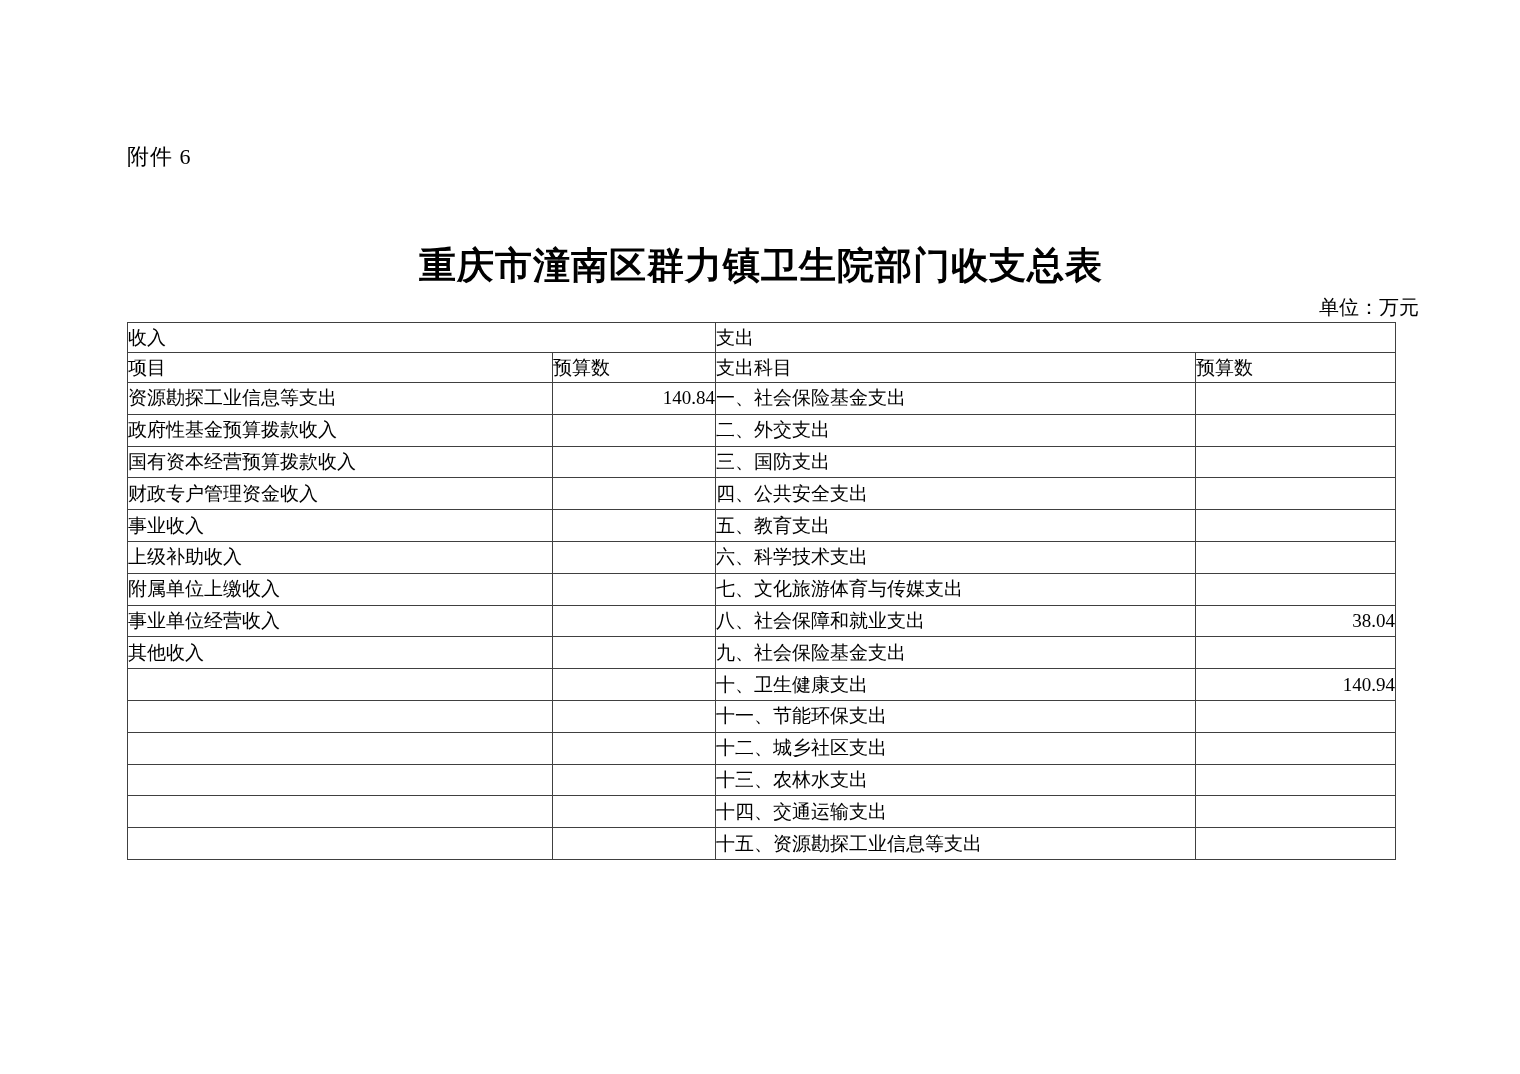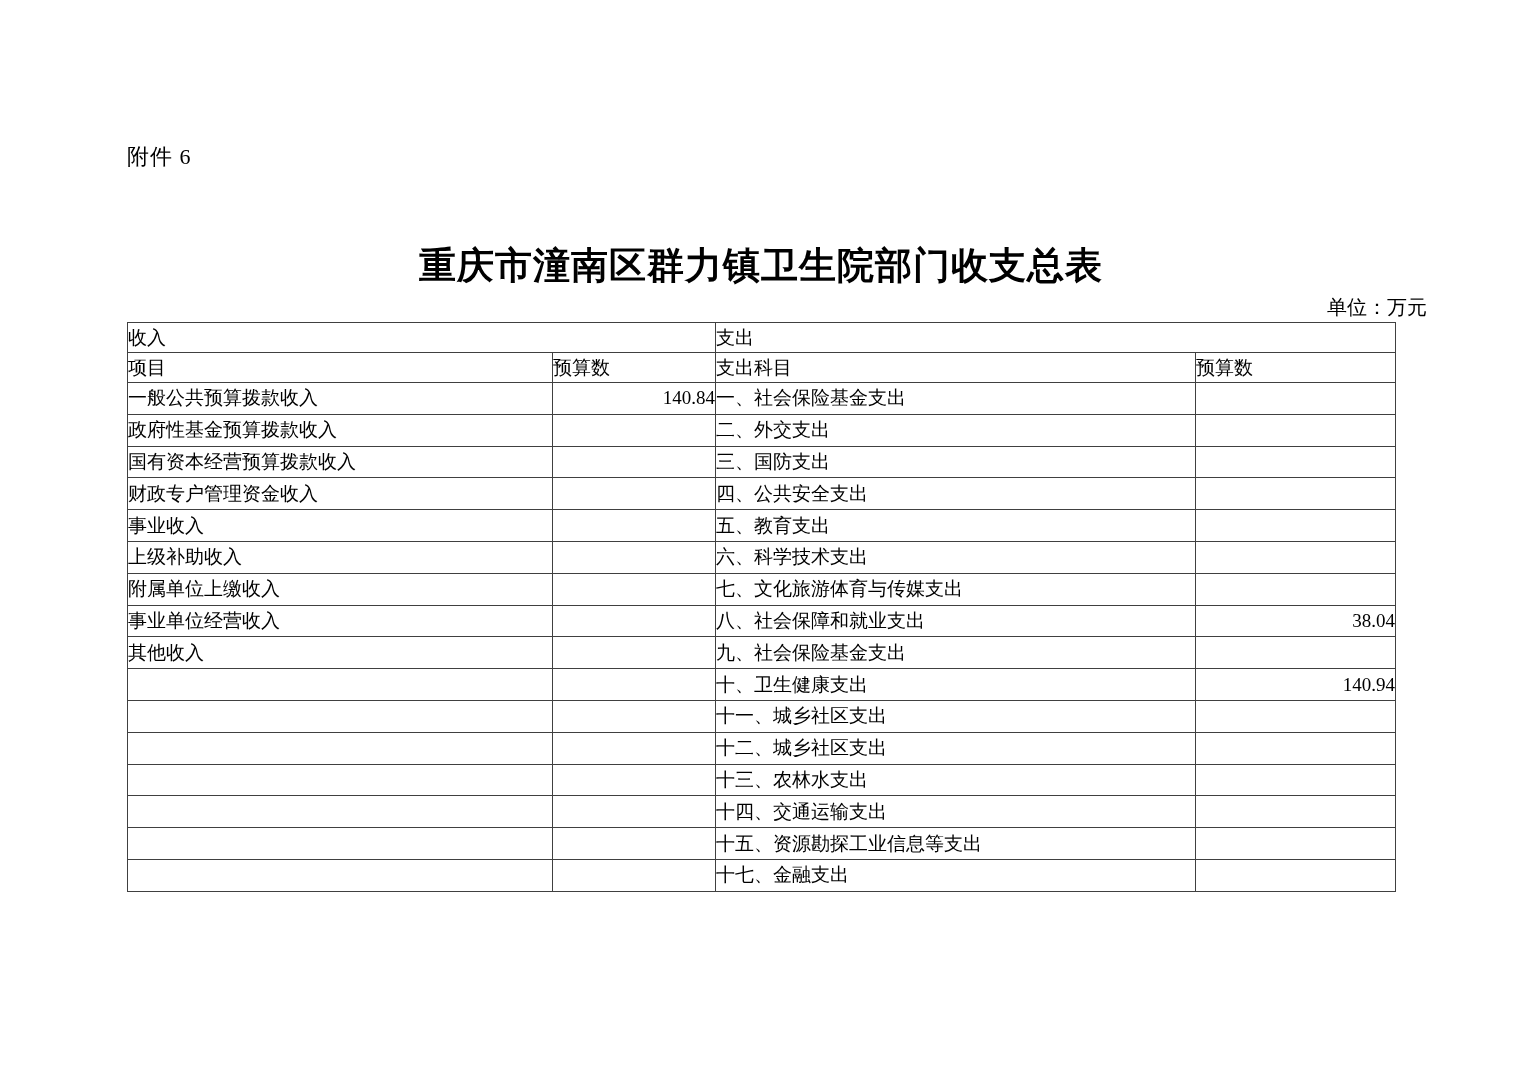--- a/index.html
+++ b/index.html
@@ -29,21 +29,21 @@
     width: 1268px;
     text-align: center;
     font-size: 37px;
     font-weight: bold;
     font-family: "Liberation Sans", sans-serif;
     letter-spacing: 1px;
     white-space: nowrap;
   }
   .unit-note {
     position: absolute;
-    left: 142px;
+    left: 134px;
     top: 294px;
     width: 1285px;
     text-align: right;
     font-size: 20px;
   }
   table.budget-table {
     position: absolute;
     left: 127px;
     top: 322px;
     width: 1268px;
@@ -97,21 +97,21 @@
     </tr>
     <tr class="column-header-row">
       <td>项目</td>
       <td>预算数</td>
       <td>支出科目</td>
       <td>预算数</td>
     </tr>
   </thead>
   <tbody class="data-rows" id="table-body">
       <tr>
-        <td class="label-cell">一般公共预算拨款收入</td>
+        <td class="label-cell">资源勘探工业信息等支出</td>
         <td class="value-cell">140.84</td>
         <td class="label-cell">一、社会保险基金支出</td>
         <td class="value-cell"></td>
       </tr>
       <tr>
         <td class="label-cell">政府性基金预算拨款收入</td>
         <td class="value-cell"></td>
         <td class="label-cell">二、外交支出</td>
         <td class="value-cell"></td>
       </tr>
@@ -159,21 +159,21 @@
       </tr>
       <tr>
         <td class="label-cell"></td>
         <td class="value-cell"></td>
         <td class="label-cell">十、卫生健康支出</td>
         <td class="value-cell">140.94</td>
       </tr>
       <tr>
         <td class="label-cell"></td>
         <td class="value-cell"></td>
-        <td class="label-cell">十一、城乡社区支出</td>
+        <td class="label-cell">十一、节能环保支出</td>
         <td class="value-cell"></td>
       </tr>
       <tr>
         <td class="label-cell"></td>
         <td class="value-cell"></td>
         <td class="label-cell">十二、城乡社区支出</td>
         <td class="value-cell"></td>
       </tr>
       <tr>
         <td class="label-cell"></td>
@@ -186,20 +186,14 @@
         <td class="value-cell"></td>
         <td class="label-cell">十四、交通运输支出</td>
         <td class="value-cell"></td>
       </tr>
       <tr>
         <td class="label-cell"></td>
         <td class="value-cell"></td>
         <td class="label-cell">十五、资源勘探工业信息等支出</td>
         <td class="value-cell"></td>
       </tr>
-      <tr>
-        <td class="label-cell"></td>
-        <td class="value-cell"></td>
-        <td class="label-cell">十七、金融支出</td>
-        <td class="value-cell"></td>
-      </tr>
     </tbody>
 </table>
 
 </body></html>

